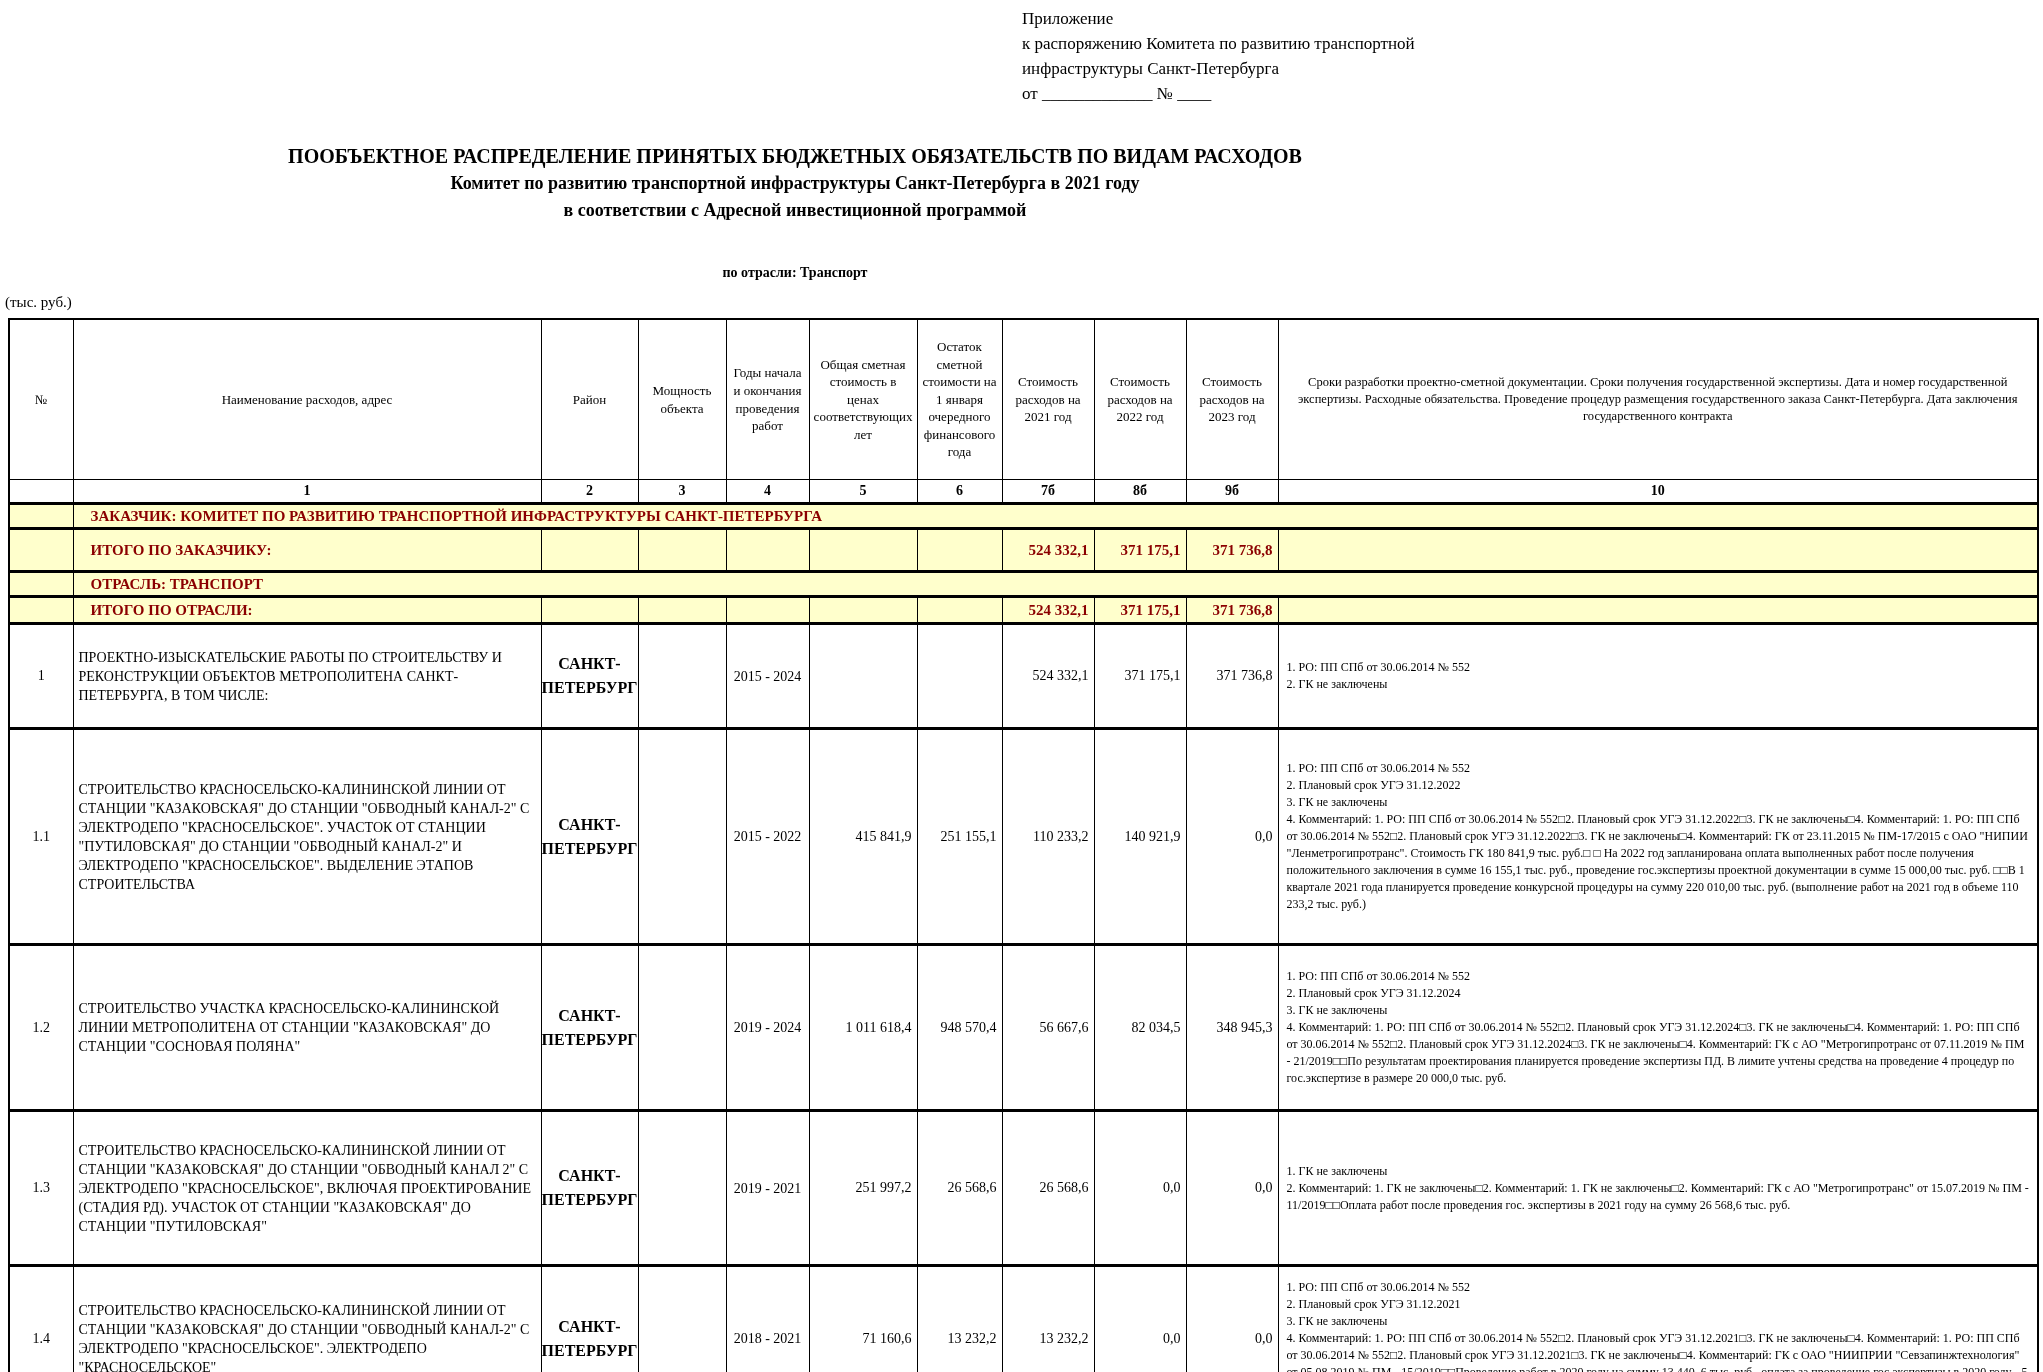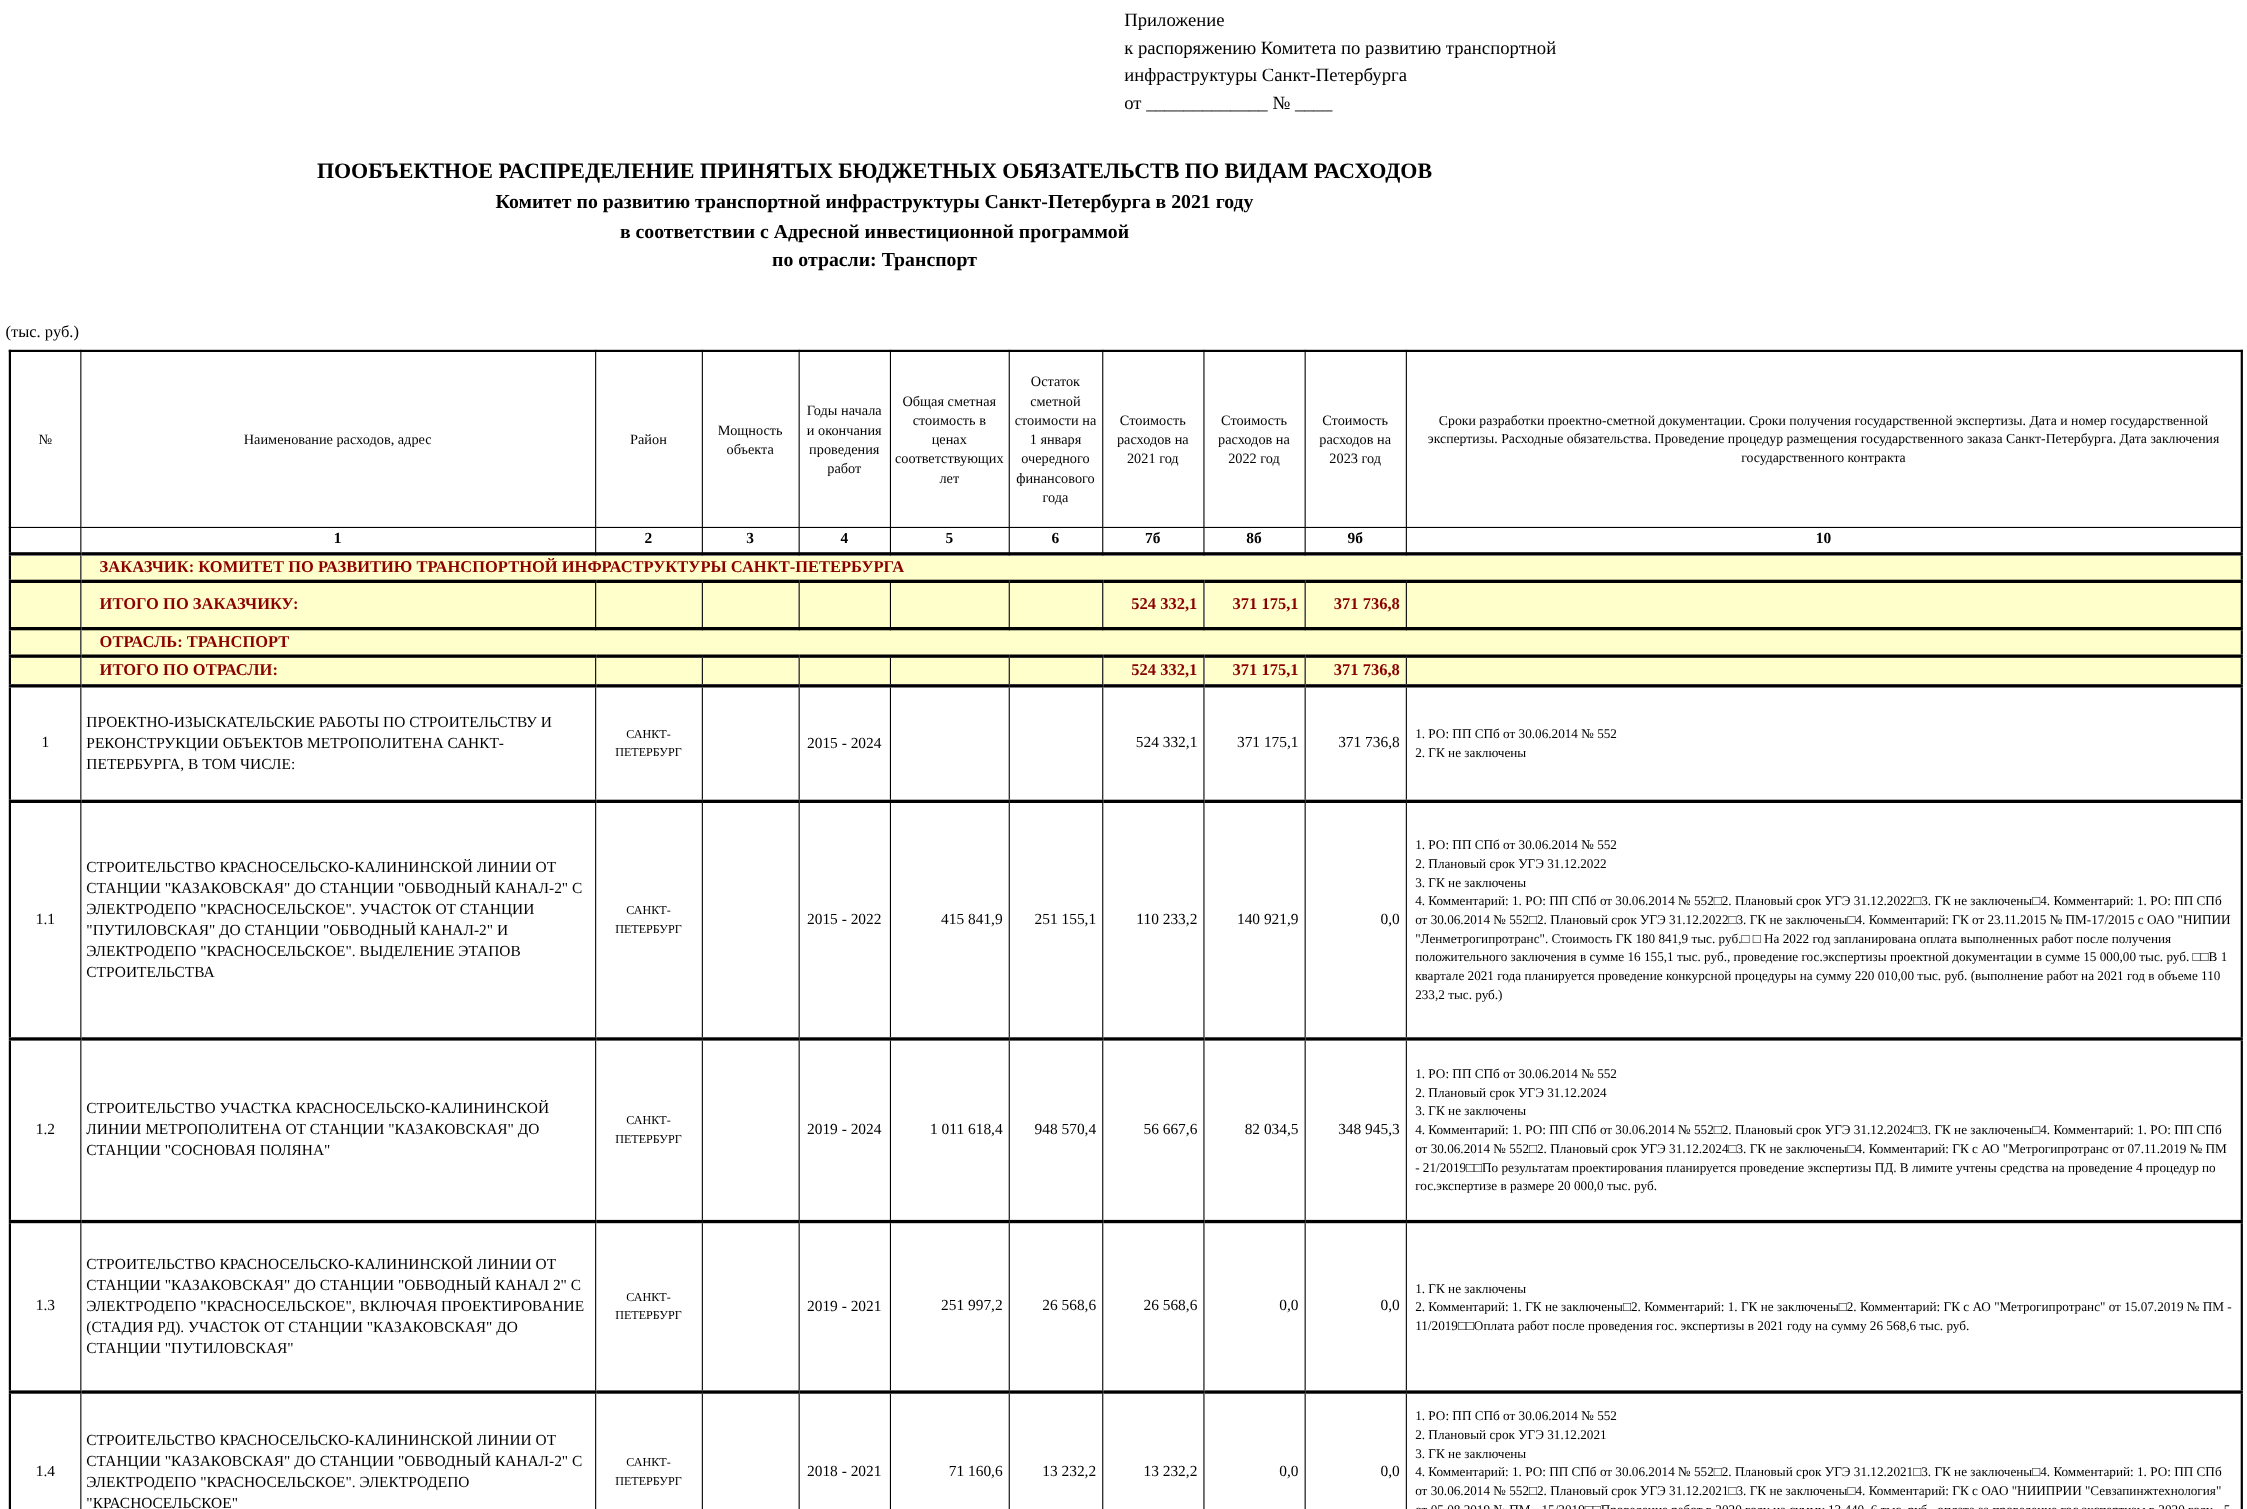--- a/index.html
+++ b/index.html
@@ -6,21 +6,21 @@
   body{
     width:2043px;height:1372px;overflow:hidden;position:relative;
     background:#ffffff;color:#000;
     font-family:"Liberation Serif","DejaVu Serif",serif;
   }
   .appendix{position:absolute;left:1022px;top:6px;font-size:17px;line-height:25px;}
   .titles{position:absolute;left:0;top:142px;width:1590px;text-align:center;font-weight:bold;}
   .t1{font-size:20px;line-height:28px;}
   .t2{font-size:18px;line-height:27px;}
   .t3{font-size:18px;line-height:26px;}
-  .t4{font-size:18px;line-height:26px;}
+  .t4{font-size:14px;line-height:26px;margin-top:37px;}
   .units{position:absolute;left:5px;top:294px;width:2028px;text-align:left;font-size:15px;}
 
   table.budget{
     position:absolute;left:8px;top:318px;width:2029px;
     border-collapse:collapse;table-layout:fixed;
     border:2px solid #000;
   }
   .budget th,.budget td{
     border:1px solid #000;vertical-align:middle;overflow:hidden;
     padding:0;
@@ -38,21 +38,21 @@
   tr.itogo-zak td{height:40px;}
   tr.otrasl td{height:22px;}
   tr.itogo-otr td{height:24px;}
 
   td.money{text-align:right;padding-right:5px;white-space:nowrap;font-size:14px;}
   tr.vsego td.money, tr.sec td.money{font-size:15px;}
 
   tr.data td{font-size:14px;}
   tr.data td.rnum{text-align:center;}
   tr.data td.name{text-align:left;padding:3px 5px;line-height:19px;}
-  tr.data td.district{text-align:center;font-size:11px;line-height:1.5;}
+  tr.data td.district{text-align:center;font-size:16px;line-height:1.5;font-weight:bold;}
   tr.data td.years{text-align:center;line-height:1.5;}
   tr.data td.terms{
     text-align:left;padding:4px 8px;font-size:12px;line-height:17px;
     white-space:pre-line;vertical-align:middle;border-radius:10px;
   }
   tr.r1 td{height:94px;}
   tr.r11 td{height:205px;}
   tr.r12 td{height:155px;}
   tr.r13 td{height:144px;}
   tr.r14 td{height:135px;}

